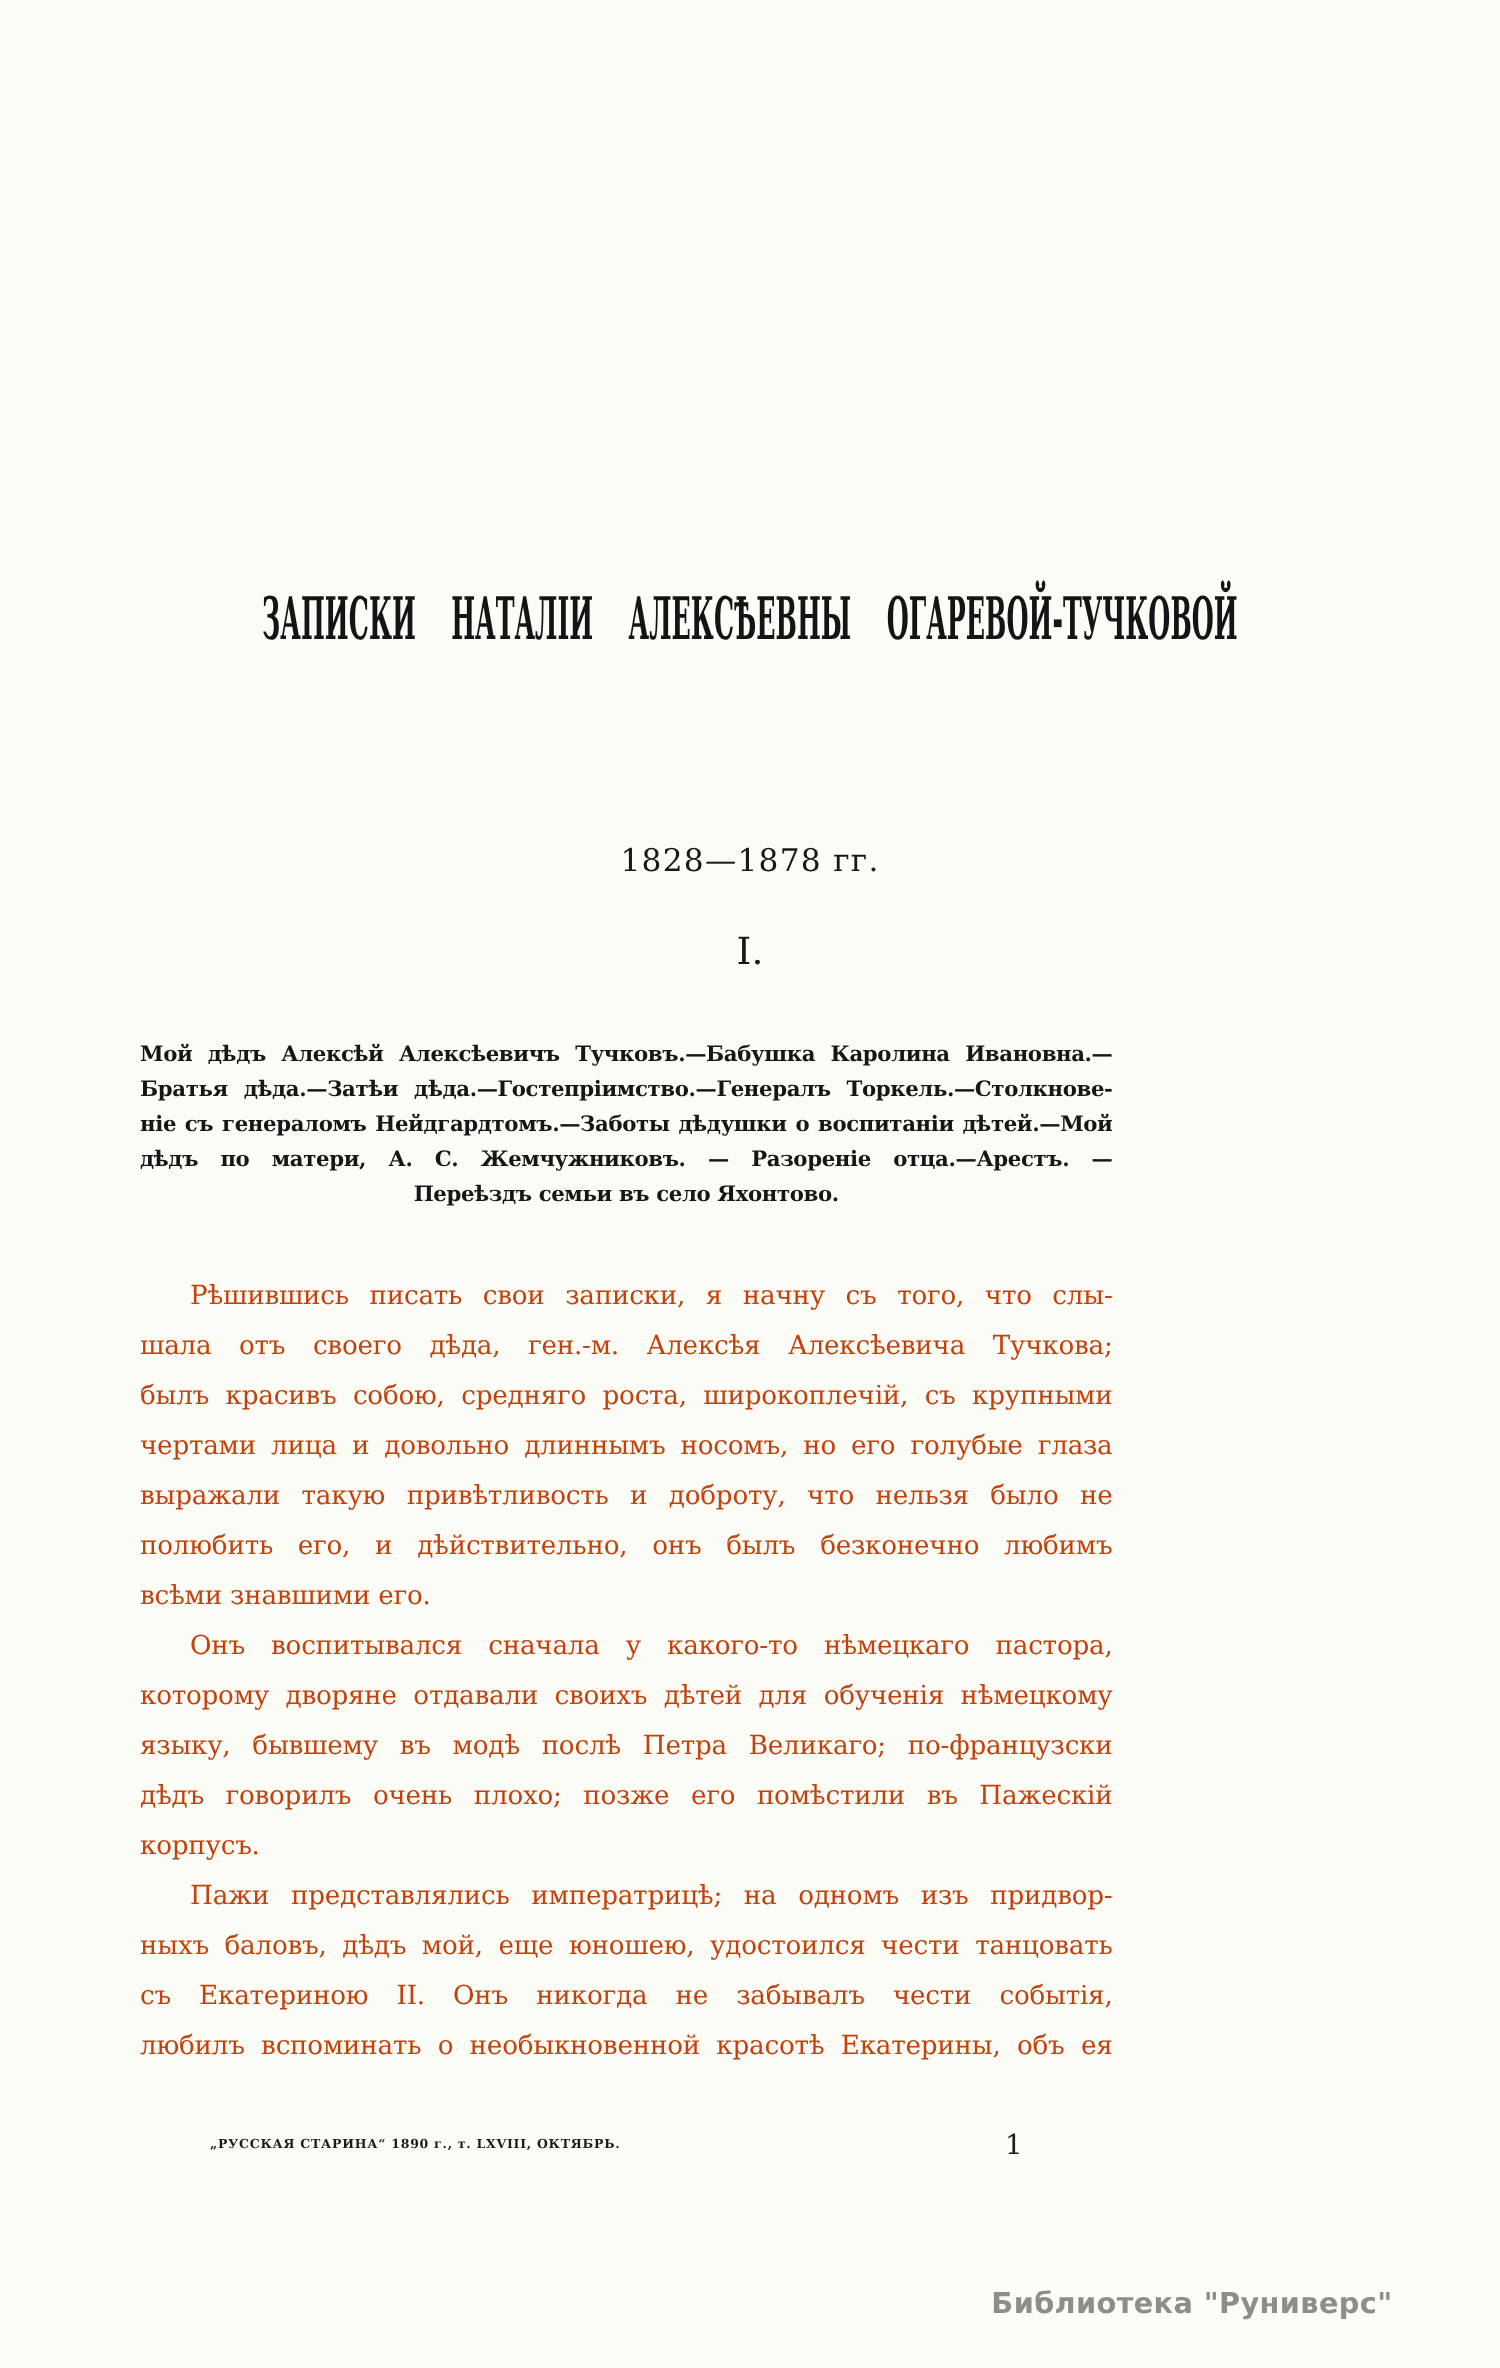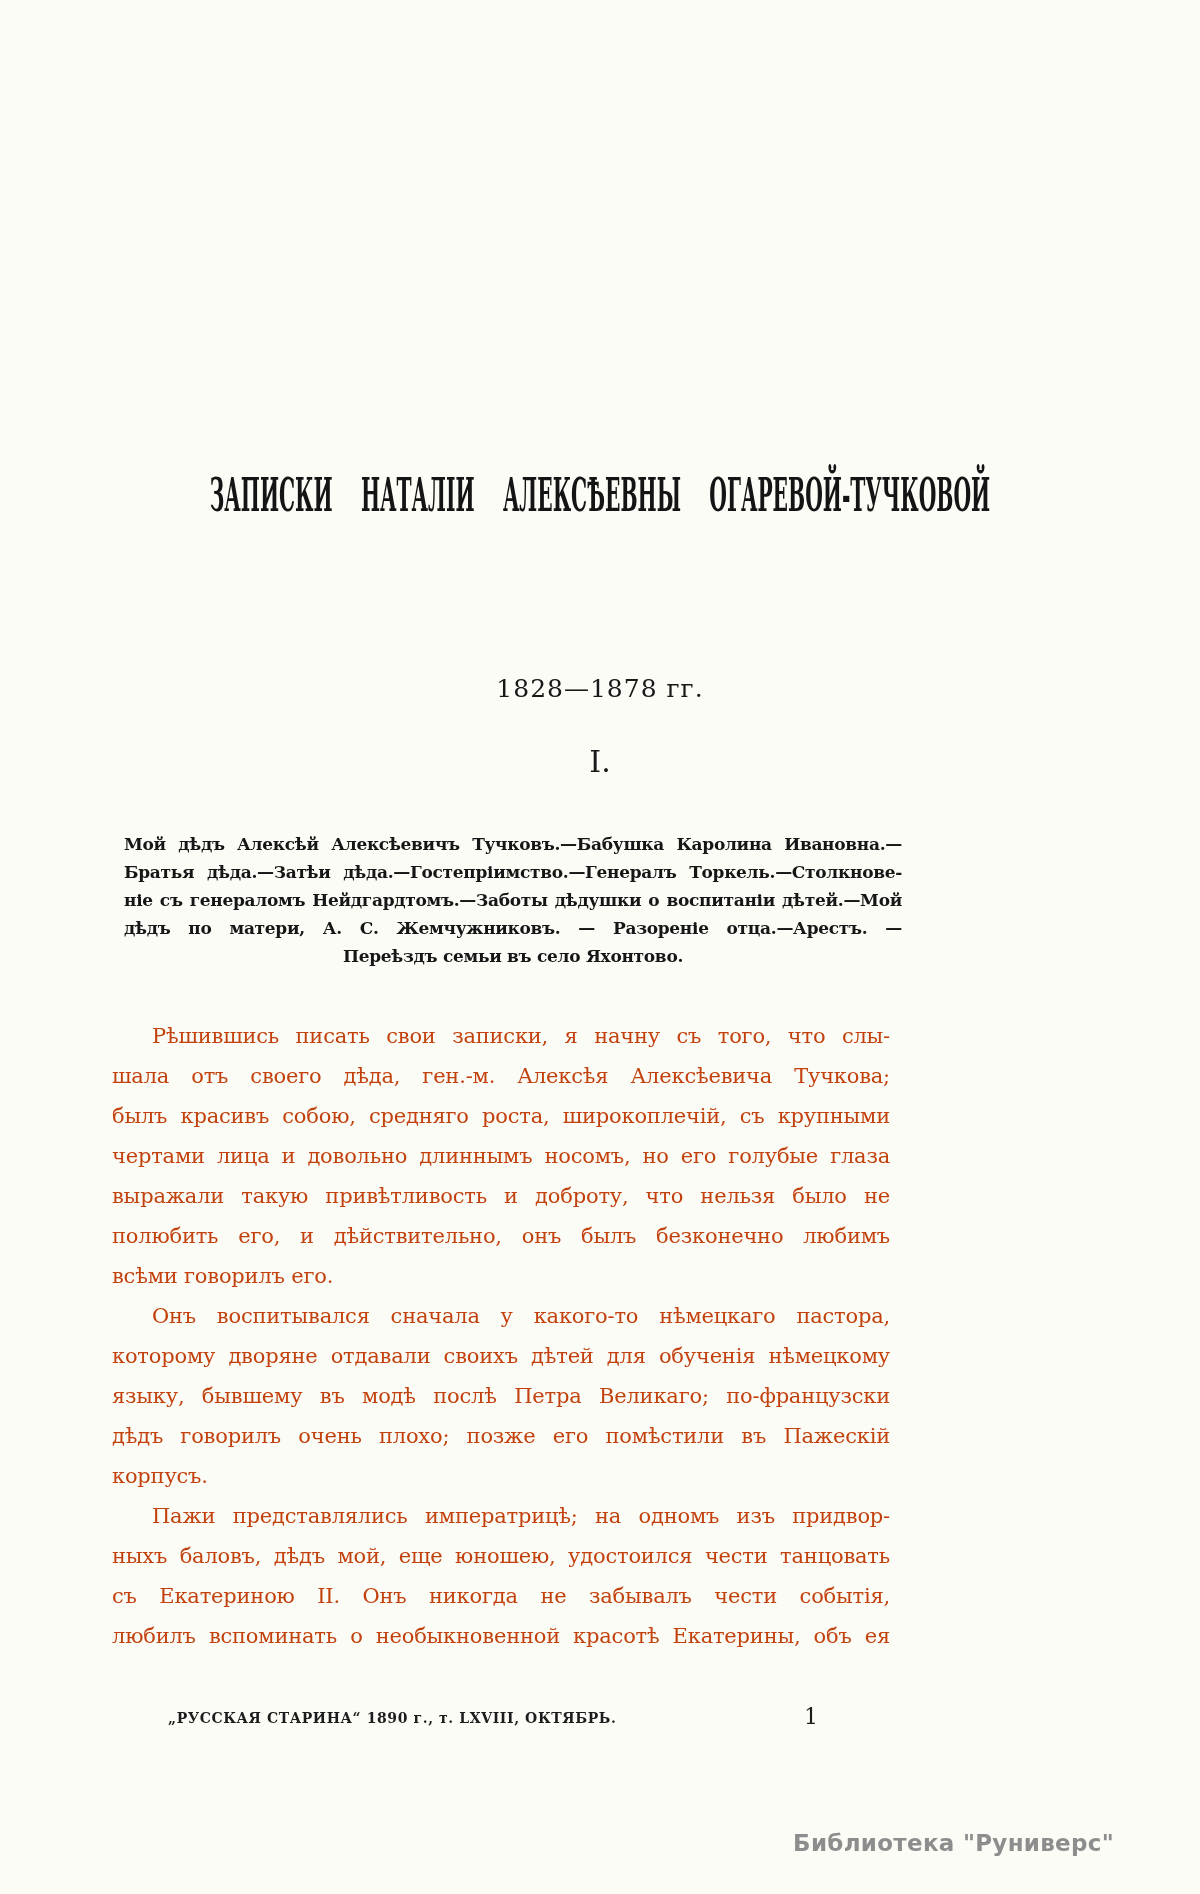--- a/index.html
+++ b/index.html
@@ -54,21 +54,21 @@
     position: absolute;
     left: 0;
     right: 0;
     top: 744px;
     text-align: center;
     font-size: 30px;
     color: #181818;
   }
   .summary {
     position: absolute;
-    left: 124px;
+    left: 112px;
     width: 778px;
     top: 830px;
   }
   .sline {
     font-size: 17px;
     font-weight: bold;
     line-height: 28px;
     letter-spacing: -0.3px;
     text-align: justify;
     text-align-last: justify;
@@ -103,21 +103,21 @@
     position: absolute;
     left: 112px;
     width: 778px;
     top: 1704px;
     height: 30px;
   }
   .journal-ref {
     position: absolute;
     left: 56px;
     top: 6px;
-    font-size: 14px;
+    font-size: 10px;
     font-weight: bold;
     letter-spacing: 0.6px;
     color: #1c1c1c;
     white-space: nowrap;
   }
   .page-number {
     position: absolute;
     right: 72px;
     top: 0;
     font-size: 22px;
@@ -155,21 +155,21 @@
       <div class="sline center">Переѣздъ семьи въ село Яхонтово.</div>
     </div>
 
   <div class="bodytext" id="bodytext">
       <div class="bline indent">Рѣшившись писать свои записки, я начну съ того, что слы-</div>
       <div class="bline">шала отъ своего дѣда, ген.-м. Алексѣя Алексѣевича Тучкова;</div>
       <div class="bline">былъ красивъ собою, средняго роста, широкоплечій, съ крупными</div>
       <div class="bline">чертами лица и довольно длиннымъ носомъ, но его голубые глаза</div>
       <div class="bline">выражали такую привѣтливость и доброту, что нельзя было не</div>
       <div class="bline">полюбить его, и дѣйствительно, онъ былъ безконечно любимъ</div>
-      <div class="bline endline">всѣми говорилъ его.</div>
+      <div class="bline endline">всѣми знавшими его.</div>
       <div class="bline indent">Онъ воспитывался сначала у какого-то нѣмецкаго пастора,</div>
       <div class="bline">которому дворяне отдавали своихъ дѣтей для обученія нѣмецкому</div>
       <div class="bline">языку, бывшему въ модѣ послѣ Петра Великаго; по-французски</div>
       <div class="bline">дѣдъ говорилъ очень плохо; позже его помѣстили въ Пажескій</div>
       <div class="bline endline">корпусъ.</div>
       <div class="bline indent">Пажи представлялись императрицѣ; на одномъ изъ придвор-</div>
       <div class="bline">ныхъ баловъ, дѣдъ мой, еще юношею, удостоился чести танцовать</div>
       <div class="bline">съ Екатериною II. Онъ никогда не забывалъ чести событія,</div>
       <div class="bline">любилъ вспоминать о необыкновенной красотѣ Екатерины, объ ея</div>
     </div>

